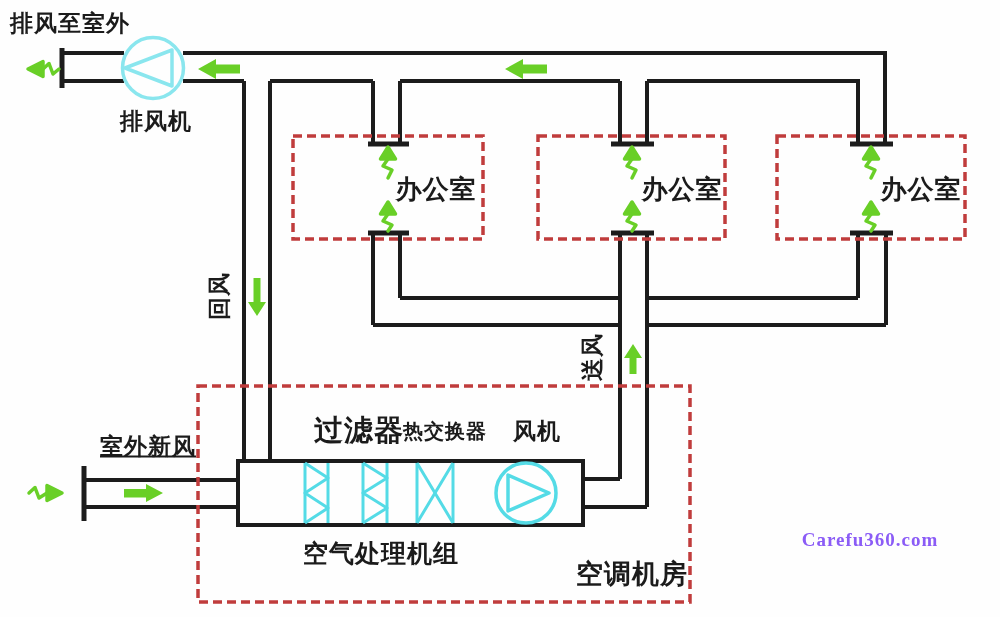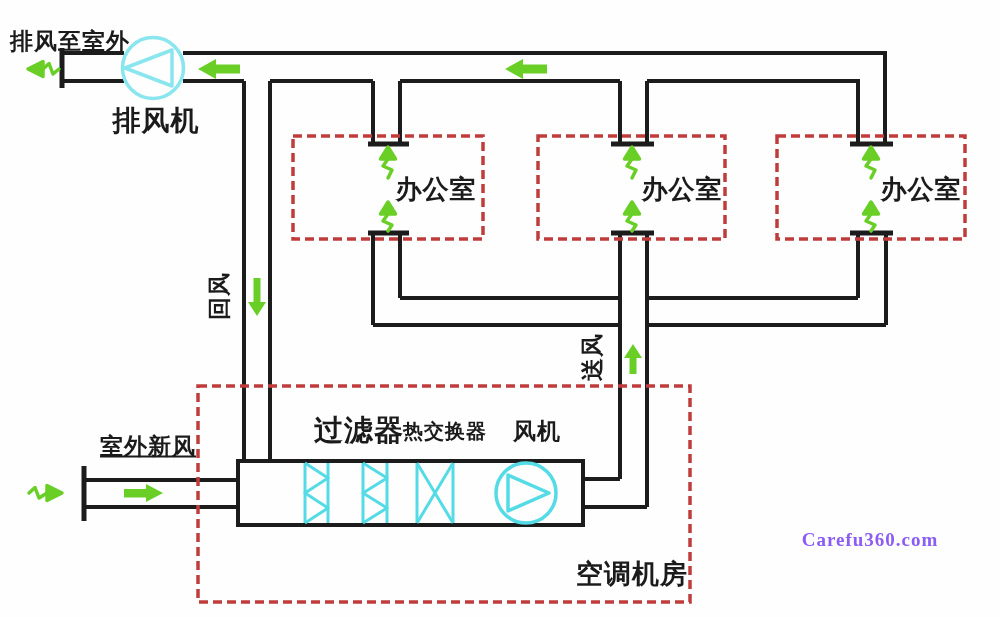--- a/index.html
+++ b/index.html
@@ -152,40 +152,41 @@
         <polygon points="871,147 863.5,159 878.5,159"></polygon>
         <polyline points="871,159 866,166 875,170 871,178" fill="none"></polyline>
       </g>
       <g>
         <polygon points="871,202 863.5,214 878.5,214"></polygon>
         <polyline points="871,214 866,221 875,225 871,231" fill="none"></polyline>
       </g>
     </g>
   </svg>
 
-  <div class="label" style="left:70px; top:23px; font-size:23px;margin-top:18px;">排风至室外</div>
+  <div class="label" style="left:70px; top:23px; font-size:23px;">排风至室外</div>
 
-  <div class="label" style="left:156px; top:121px; font-size:28px;">排风机</div>
+  <div class="label" style="left:156px; top:121px; font-size:23px;">排风机</div>
 
   <div class="label rot" style="left:219px; top:296px; font-size:23px;">回风</div>
 
   <div class="label rot" style="left:592px; top:357px; font-size:23px;">送风</div>
 
   <div class="label" style="left:436px; top:189px; font-size:26px;">办公室</div>
 
   <div class="label" style="left:682px; top:189px; font-size:26px;">办公室</div>
 
   <div class="label" style="left:921px; top:189px; font-size:26px;">办公室</div>
 
   <div class="label" style="left:148px; top:446px; font-size:23px;text-decoration:underline;">室外新风</div>
 
   <div class="label" style="left:359px; top:431px; font-size:29px;">过滤器</div>
 
   <div class="label" style="left:445px; top:431px; font-size:20px;">热交换器</div>
 
   <div class="label" style="left:537px; top:431px; font-size:23px;font-family:Liberation Serif, serif;">风机</div>
 
+  <div class="label" style="left:381px; top:553px; font-size:25px;">空气处理机组</div>
 
   <div class="label" style="left:632px; top:574px; font-size:27px;">空调机房</div>
 
   <div class="watermark" style="left:870px; top:540px; font-size:19px;">Carefu360.com</div>
 
 </div>
 
 </body></html>

